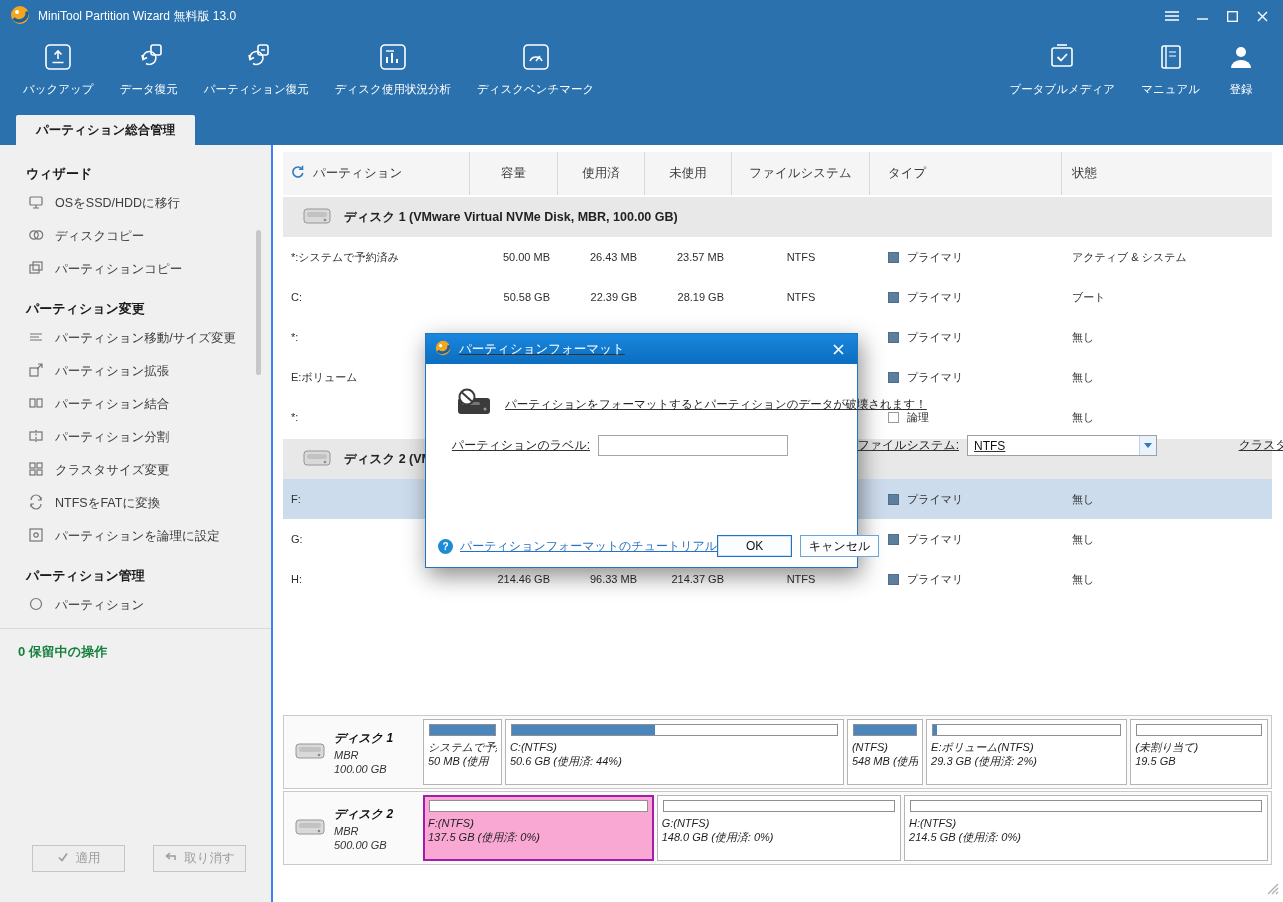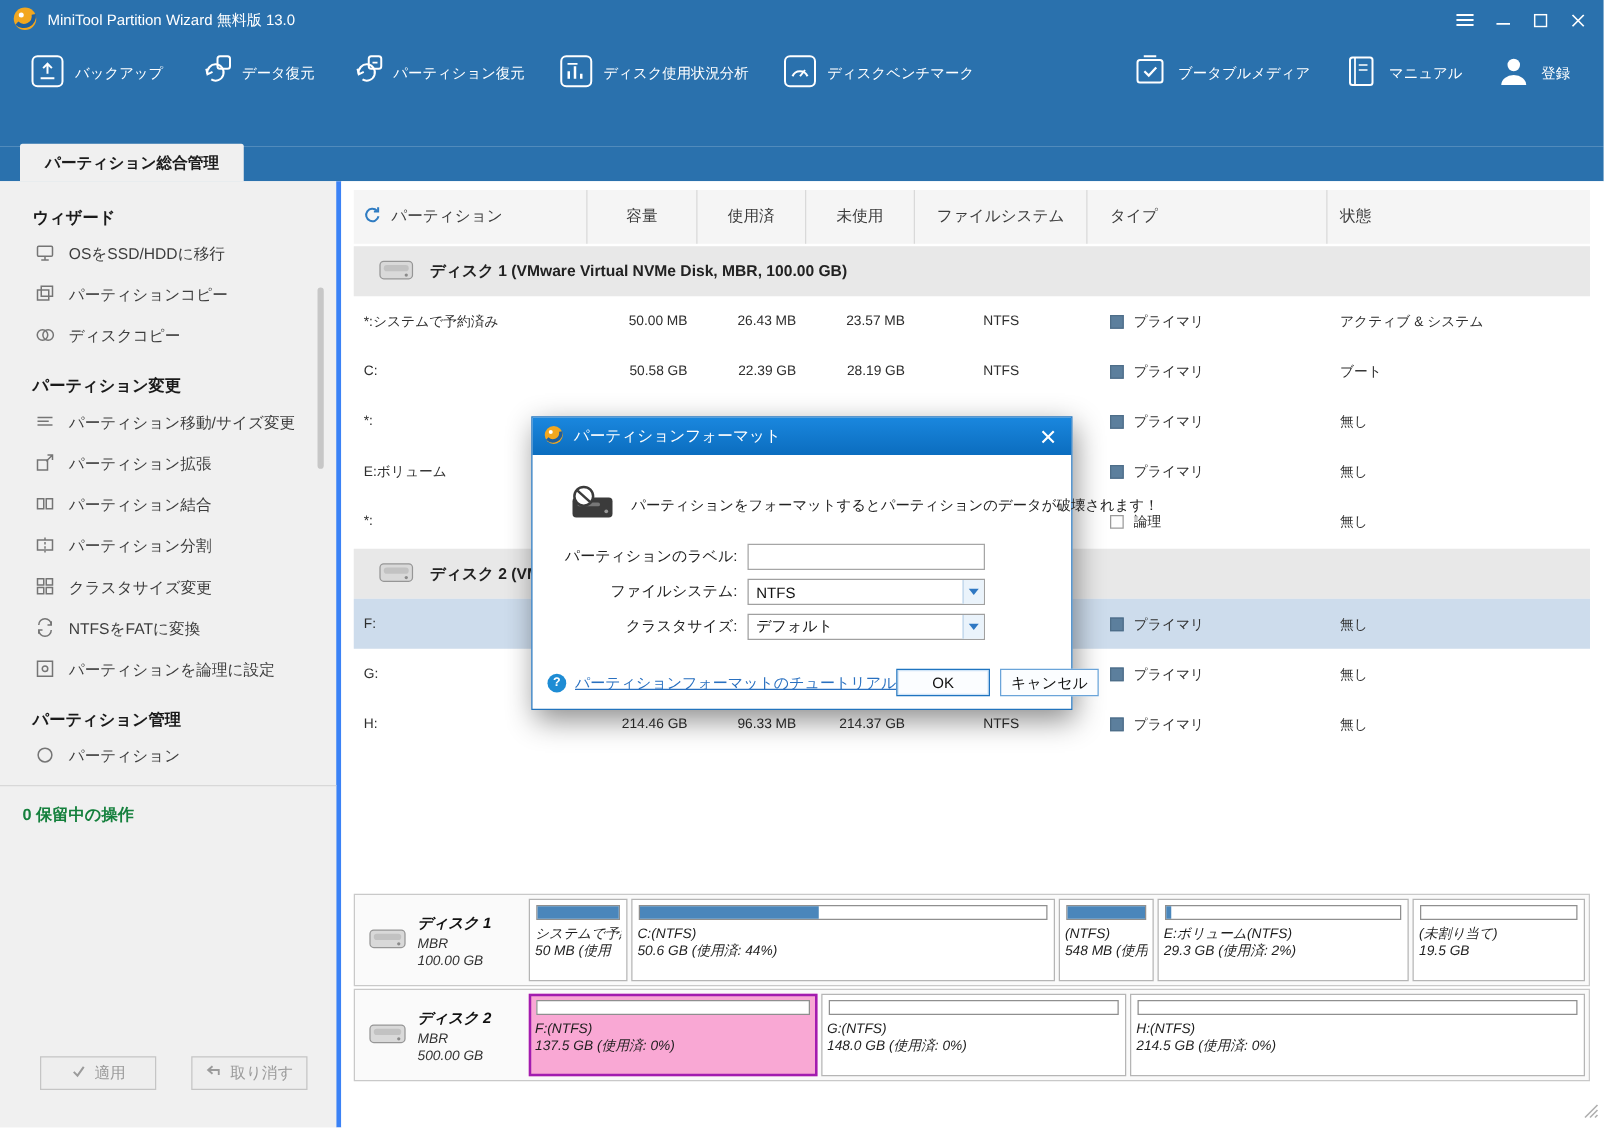--- a/index.html
+++ b/index.html
@@ -7,31 +7,31 @@
   body { font-family:"Liberation Sans","DejaVu Sans",sans-serif; font-size:12px; color:#333; background:#fff; position:relative; }
 
   
   .titlebar { height:32px; background:#2a71ad; display:flex; align-items:center; padding:0 6px 0 10px; color:#fff; }
   .titlebar .app-title { font-size:12px; margin-left:8px; }
   .win-controls { margin-left:auto; display:flex; }
   .win-btn { width:30px; height:26px; display:flex; align-items:center; justify-content:center; cursor:pointer; }
 
   
   .toolbar { height:85px; background:#2a71ad; display:flex; align-items:flex-start; padding:8px 14px 0 10px; }
-  .tool-btn { display:flex; align-items:center; gap:7px; padding:2px 13px; color:#fff; cursor:pointer; }
+  .tool-btn { display:flex; flex-direction:column; align-items:center; gap:7px; padding:2px 13px; color:#fff; cursor:pointer; }
   .tool-btn .tlabel { font-size:11.5px; white-space:nowrap; }
   .tool-spacer { flex:1; }
 
   
   .tabstrip { height:28px; background:#2a71ad; display:flex; align-items:flex-end; padding-left:16px; }
   .tab-active { background:#f0f0f0; color:#1c1c1c; font-weight:bold; font-size:12.5px; padding:7px 20px 6px; border-radius:2px 2px 0 0; cursor:pointer; }
 
   
   .content { display:flex; height:757px; position:relative; }
-  .sidebar { width:273px; background:#f0f0f0; border-right:4px solid #3b82f6; position:relative; flex:none; }
+  .sidebar { width:273px; background:#f0f0f0; border-right:2px solid #3b82f6; position:relative; flex:none; }
   .main { flex:1; background:#fff; position:relative; }
 
   .side-scroll { height:483px; overflow:hidden; padding-top:16px; position:relative; }
   .side-title { height:26px; line-height:26px; padding-left:26px; font-weight:bold; font-size:13px; color:#1a1a1a; }
   .section + .section .side-title { margin-top:10px; }
   .side-item { display:flex; align-items:center; height:33px; padding-left:28px; gap:11px; color:#3d3d3d; font-size:12.5px; cursor:pointer; white-space:nowrap; }
   .side-item svg { flex:none; }
   .side-scrollbar { position:absolute; top:85px; right:10px; width:5px; height:145px; background:#c7c7c7; border-radius:3px; }
 
   .pending-panel { position:absolute; top:483px; left:0; right:0; bottom:0; background:#f0f0f0; border-top:1px solid #d8d8d8; }
@@ -73,27 +73,27 @@
   .dm-blocks { flex:1; display:flex; gap:3px; min-width:0; }
   .blk { border:1px solid #b5b5b5; background:#fff; padding:2px 4px; overflow:hidden; min-width:0; cursor:pointer; }
   .blk.selected { border:2px solid #a21caf; background:#f9a8d4; padding:1px 3px; }
   .blk-bar { height:12px; border:1px solid #8f8f8f; background:#fff; margin:2px 1px 4px; }
   .blk-fill { height:100%; background:#4a86bb; }
   .blk-l { font-size:11px; color:#1e1e1e; white-space:nowrap; overflow:hidden; line-height:14px; }
 
   .grip { position:absolute; right:4px; bottom:4px; cursor:nwse-resize; }
 
   
-  .dialog { position:absolute; left:425px; top:333px; width:433px; height:235px; background:#fff; border:1px solid #2374bd; box-shadow:3px 8px 22px rgba(0,0,0,.45); z-index:50; }
+  .dialog { position:absolute; left:425px; top:333px; width:433px; height:235px; background:#fff; border:1px solid #2374bd; box-shadow:3px 8px 22px rgba(0,0,0,.45); z-index:50;text-decoration:underline; }
   .dlg-title { height:30px; background:linear-gradient(#1a87de,#0b6dbf); color:#fff; display:flex; align-items:center; gap:8px; padding:0 4px 0 9px; font-size:12.5px; }
   .dlg-close { margin-left:auto; width:30px; height:24px; display:flex; align-items:center; justify-content:center; cursor:pointer; }
   .dlg-body { position:relative; height:204px; }
   .dlg-warn { display:flex; align-items:center; gap:13px; padding:24px 0 0 30px; }
   .dlg-warn-text { font-size:11.5px; color:#222; white-space:nowrap; }
-  .dlg-form { margin-top:14px; display:flex; flex-direction:column; gap:7px; }
+  .dlg-form { margin-top:14px; display:flex; flex-direction:row; gap:7px; }
   .frow { display:flex; align-items:center; }
   .flabel { width:172px; text-align:right; padding-right:8px; font-size:12px; color:#222; flex:none; }
   .ftext { width:190px; height:21px; border:1px solid #a6a6a6; background:#fff; font-family:inherit; font-size:12px; padding:0 5px; }
   .fselect { width:190px; height:21px; border:1px solid #a0a0a0; background:#fff; display:flex; align-items:center; cursor:pointer; }
   .fselect .val { flex:1; padding:0 6px; font-size:12px; color:#111; }
   .fselect .arrow-box { width:17px; height:19px; background:#eaf3fb; border-left:1px solid #bcd4ea; display:flex; align-items:center; justify-content:center; }
   .tri { width:0; height:0; border-left:4px solid transparent; border-right:4px solid transparent; border-top:5px solid #2f78c3; }
   .dlg-bottom { position:absolute; left:12px; right:12px; bottom:11px; display:flex; align-items:center; }
   .help-ic { width:15px; height:15px; border-radius:50%; background:#1e8cd4; color:#fff; font-size:10px; font-weight:bold; display:flex; align-items:center; justify-content:center; flex:none; cursor:pointer; }
   .tut-link { color:#2970c0; text-decoration:underline; font-size:12px; margin-left:7px; cursor:pointer; white-space:nowrap; }
@@ -222,31 +222,31 @@
         <div class="side-title">ウィザード</div>
         <div class="side-item">
           <span><svg width="16" height="16" viewBox="0 0 16 16">
                 <rect x="2" y="3" width="12" height="8" rx="1" fill="none" stroke="#757575" stroke-width="1.2"></rect>
                 <path d="M5 14 h6 M8 11 v3" stroke="#757575" stroke-width="1.2"></path>
               </svg></span>
           <span>OSをSSD/HDDに移行</span>
         </div>
         <div class="side-item">
           <span><svg width="16" height="16" viewBox="0 0 16 16">
+                <circle cx="6" cy="8" r="4.2" fill="none" stroke="#757575" stroke-width="1.2"></circle>
+                <circle cx="10.5" cy="8" r="4.2" fill="none" stroke="#757575" stroke-width="1.2"></circle>
+              </svg></span>
+          <span>ディスクコピー</span>
+        </div>
+        <div class="side-item">
+          <span><svg width="16" height="16" viewBox="0 0 16 16">
                 <rect x="2" y="5" width="9" height="8" fill="none" stroke="#757575" stroke-width="1.2"></rect>
                 <rect x="5" y="2" width="9" height="8" fill="none" stroke="#757575" stroke-width="1.2"></rect>
               </svg></span>
           <span>パーティションコピー</span>
-        </div>
-        <div class="side-item">
-          <span><svg width="16" height="16" viewBox="0 0 16 16">
-                <circle cx="6" cy="8" r="4.2" fill="none" stroke="#757575" stroke-width="1.2"></circle>
-                <circle cx="10.5" cy="8" r="4.2" fill="none" stroke="#757575" stroke-width="1.2"></circle>
-              </svg></span>
-          <span>ディスクコピー</span>
         </div>
       </div>
 
       <div class="section">
         <div class="side-title">パーティション変更</div>
         <div class="side-item">
           <span><svg width="16" height="16" viewBox="0 0 16 16">
                 <path d="M2 5 h12 M2 8 h9 M2 11 h12" stroke="#757575" stroke-width="1.2"></path>
               </svg></span>
           <span>パーティション移動/サイズ変更</span>

